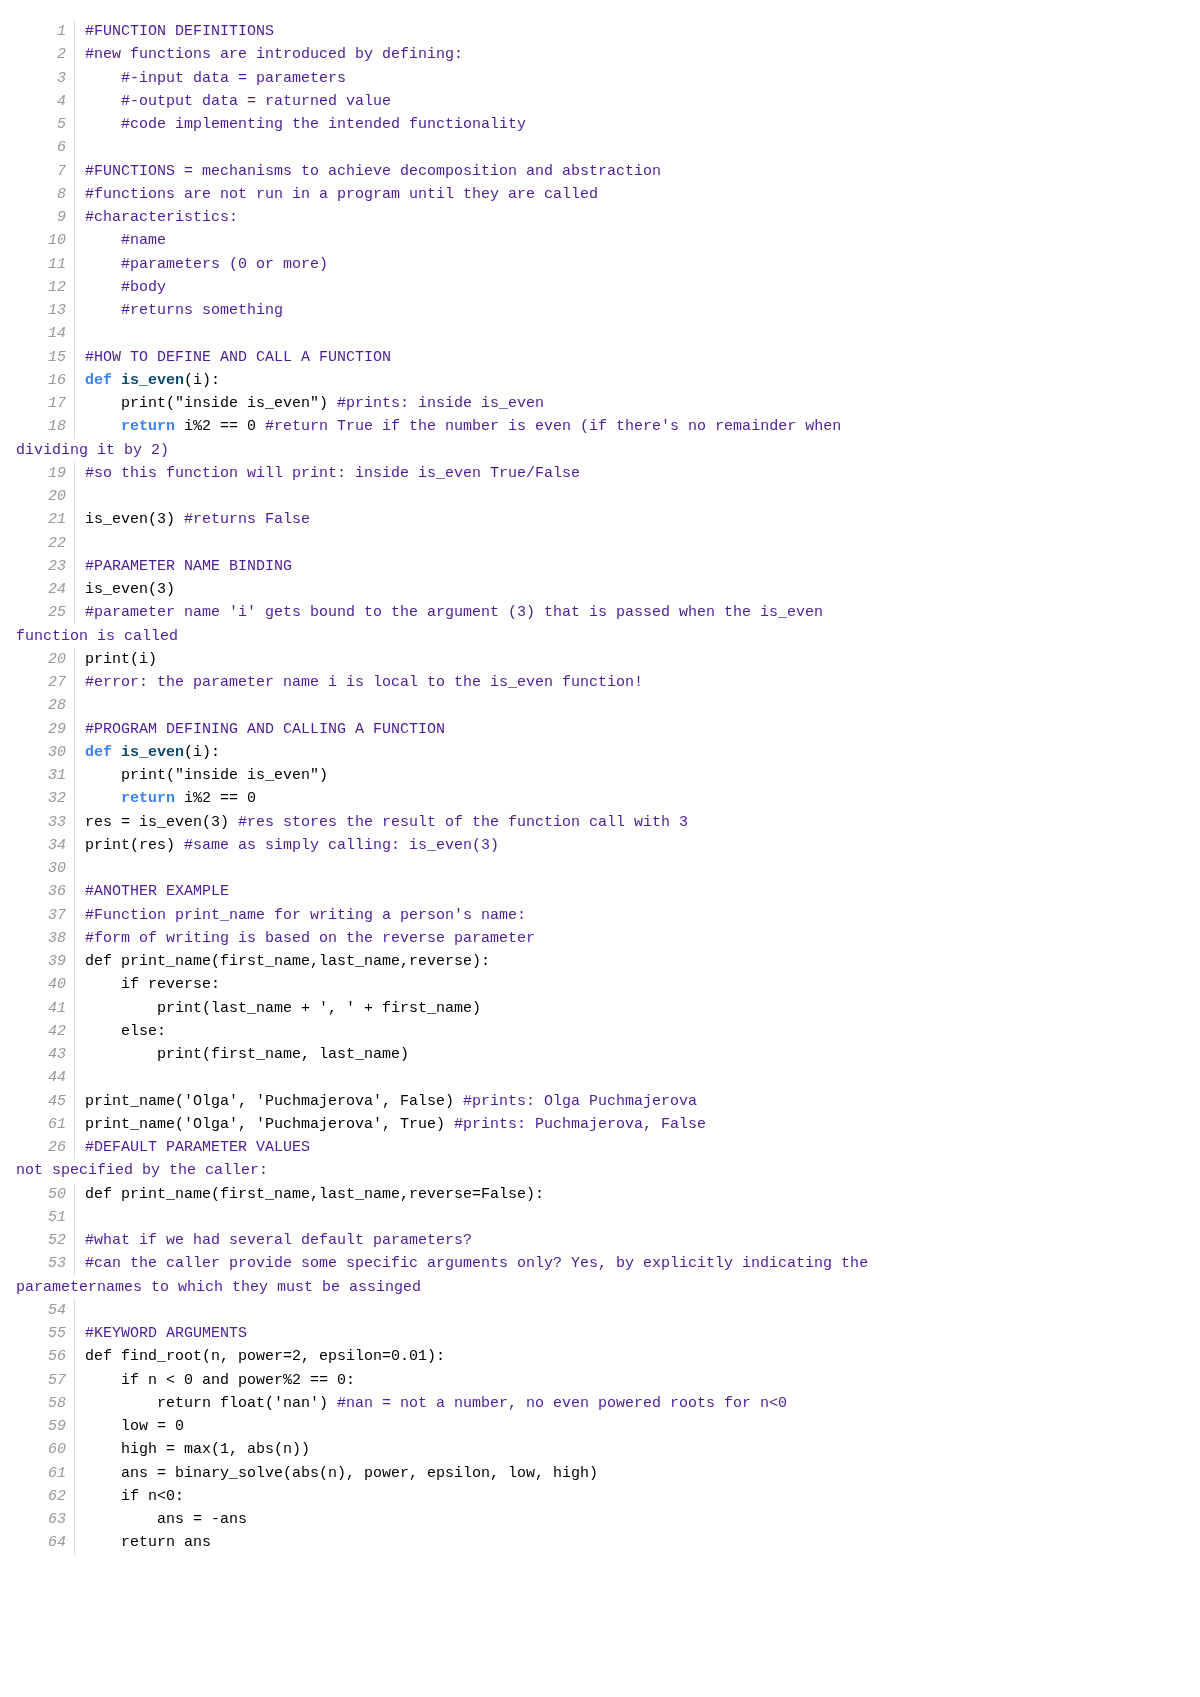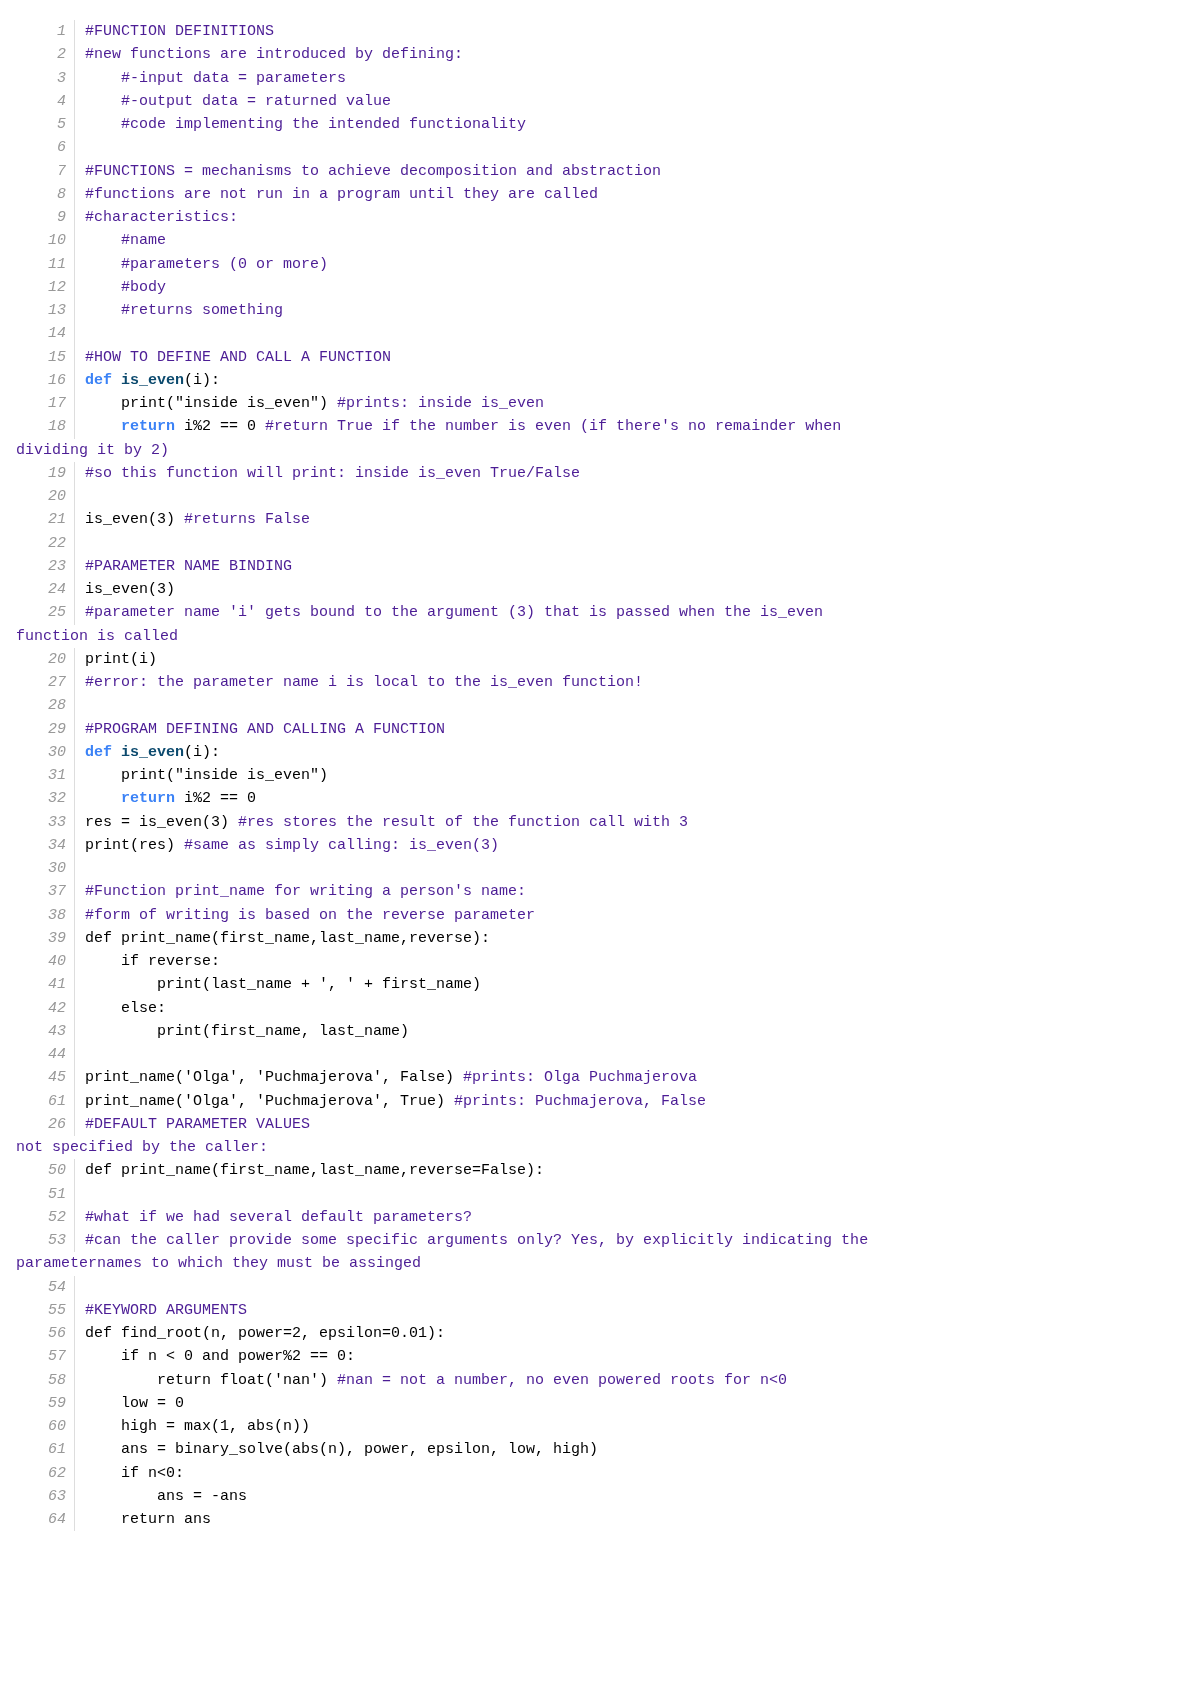--- a/index.html
+++ b/index.html
@@ -185,20 +185,24 @@
     </div>
     <div class="line">
       <span class="gutter">34</span>
       <span class="code"><span>print(res) </span><span class="c-comment">#same as simply calling: is_even(3)</span></span>
     </div>
     <div class="line">
       <span class="gutter">30</span>
       <span class="code"><span></span></span>
     </div>
     <div class="line">
+      <span class="gutter">36</span>
+      <span class="code"><span class="c-comment">#ANOTHER EXAMPLE</span></span>
+    </div>
+    <div class="line">
       <span class="gutter">37</span>
       <span class="code"><span class="c-comment">#Function print_name for writing a person's name:</span></span>
     </div>
     <div class="line">
       <span class="gutter">38</span>
       <span class="code"><span class="c-comment">#form of writing is based on the reverse parameter</span></span>
     </div>
     <div class="line">
       <span class="gutter">39</span>
       <span class="code"><span>def print_name(first_name,last_name,reverse):</span></span>

